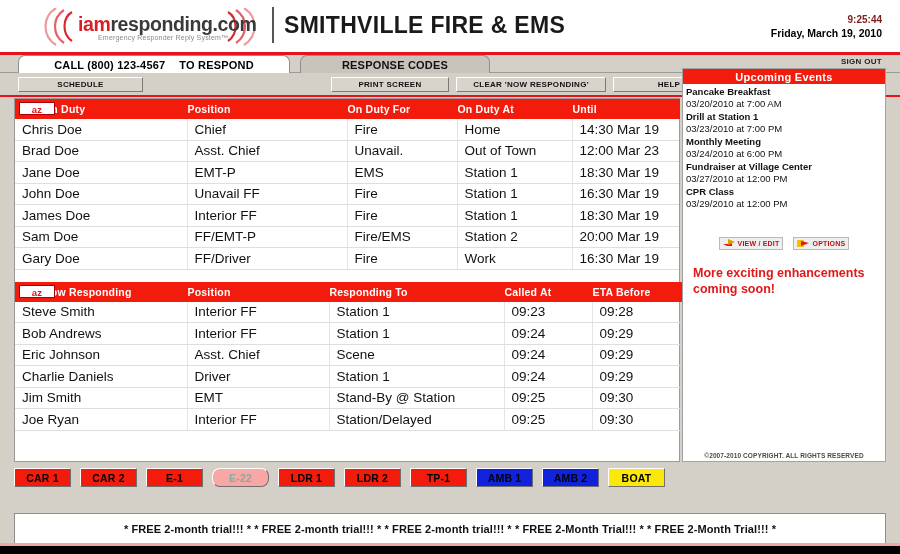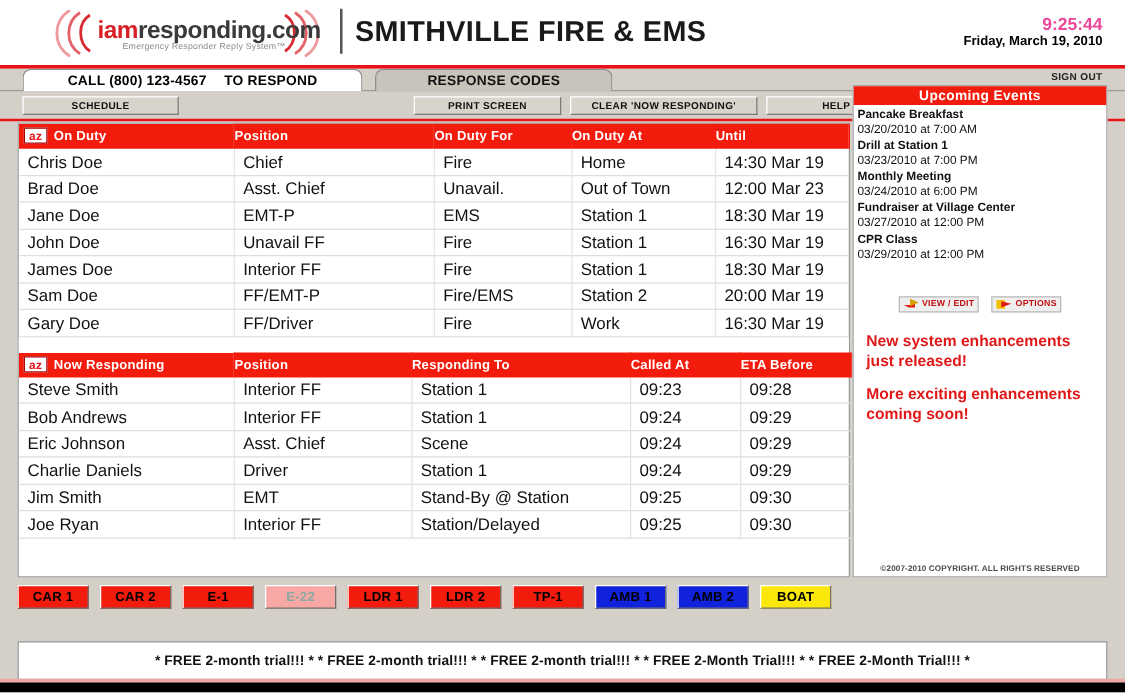--- a/index.html
+++ b/index.html
@@ -44,21 +44,21 @@
   .dept-title {
     position: absolute; left: 284px; top: 12px;
     font-size: 23px; font-weight: bold; color: #1a1a1a;
     letter-spacing: 0.3px; white-space: nowrap;
   }
   .clock {
     position: absolute; right: 18px; top: 12px;
     text-align: right;
   }
   .clock .time {
-    font-size: 14px; font-weight: bold; color: #ec4899;
+    font-size: 10px; font-weight: bold; color: #7f1d1d;
     line-height: 15px;
   }
   .clock .date {
     font-size: 10.5px; font-weight: bold; color: #000;
     line-height: 13px;
   }
   .hdr-rule {
     position: absolute; left: 0; top: 52px; width: 900px; height: 3px;
     background: #e8121a;
   }
@@ -152,21 +152,21 @@
     border-bottom: 1px solid #dedede;
     border-right: 1px solid #e4e4e4;
     padding-left: 7px;
     white-space: nowrap;
     overflow: hidden;
     vertical-align: middle;
   }
   table.grid tr td:last-child { border-right: none; }
   .az-badge {
     position: absolute; left: 4px; top: 3px;
-    width: 19px; height: 13px;
+    width: 36px; height: 13px;
     background: #ffffff;
     border: 1px solid #a00;
     color: #e8121a;
     font-size: 9.5px; font-weight: bold;
     line-height: 13px; text-align: center;
     box-sizing: border-box;
   }
   
   .od-c0 { width: 172px; } .od-c1 { width: 160px; }
   .od-c2 { width: 110px; } .od-c3 { width: 115px; } .od-c4 { width: 107px; }
@@ -504,32 +504,31 @@
       <div class="sb-btn">
         <svg width="13" height="9" viewBox="0 0 13 9">
           <path d="M0 1 L7 1 L7 8 L0 8 Z" fill="#f2c000"></path>
           <path d="M4 2 L12 4 L4 7 Z" fill="#e01818"></path>
         </svg>
         <span class="lbl">OPTIONS</span>
       </div>
     </div>
 
     <div class="promo" id="promo-block">
-        <p>New system enhancements just released!</p>
         <p>More exciting enhancements coming soon!</p>
       </div>
 
     <div class="copyright">©2007-2010 COPYRIGHT. ALL RIGHTS RESERVED</div>
   </div>
 
   <div class="unitbar" id="unit-bar">
       <div class="unit" style="background: rgb(242, 27, 12); color: rgb(0, 0, 0);">CAR 1</div>
       <div class="unit" style="background: rgb(242, 27, 12); color: rgb(0, 0, 0);">CAR 2</div>
       <div class="unit" style="background: rgb(242, 27, 12); color: rgb(0, 0, 0);">E-1</div>
-      <div class="unit" style="background: rgb(247, 168, 164); color: rgb(138, 168, 164);">E-22</div>
+      <div class="unit" style="background: rgb(247, 168, 164); color: rgb(138, 168, 164); border-radius: 8px;">E-22</div>
       <div class="unit" style="background: rgb(242, 27, 12); color: rgb(0, 0, 0);">LDR 1</div>
       <div class="unit" style="background: rgb(242, 27, 12); color: rgb(0, 0, 0);">LDR 2</div>
       <div class="unit" style="background: rgb(242, 27, 12); color: rgb(0, 0, 0);">TP-1</div>
       <div class="unit" style="background: rgb(17, 34, 221); color: rgb(0, 0, 0);">AMB 1</div>
       <div class="unit" style="background: rgb(17, 34, 221); color: rgb(0, 0, 0);">AMB 2</div>
       <div class="unit" style="background: rgb(251, 231, 10); color: rgb(0, 0, 0);">BOAT</div>
     </div>
 
   <div class="marquee-frame">
     <div class="marquee-text">* FREE 2-month trial!!! *  * FREE 2-month trial!!! *  * FREE 2-month trial!!! *  * FREE 2-Month Trial!!! *  * FREE 2-Month Trial!!! *</div>

